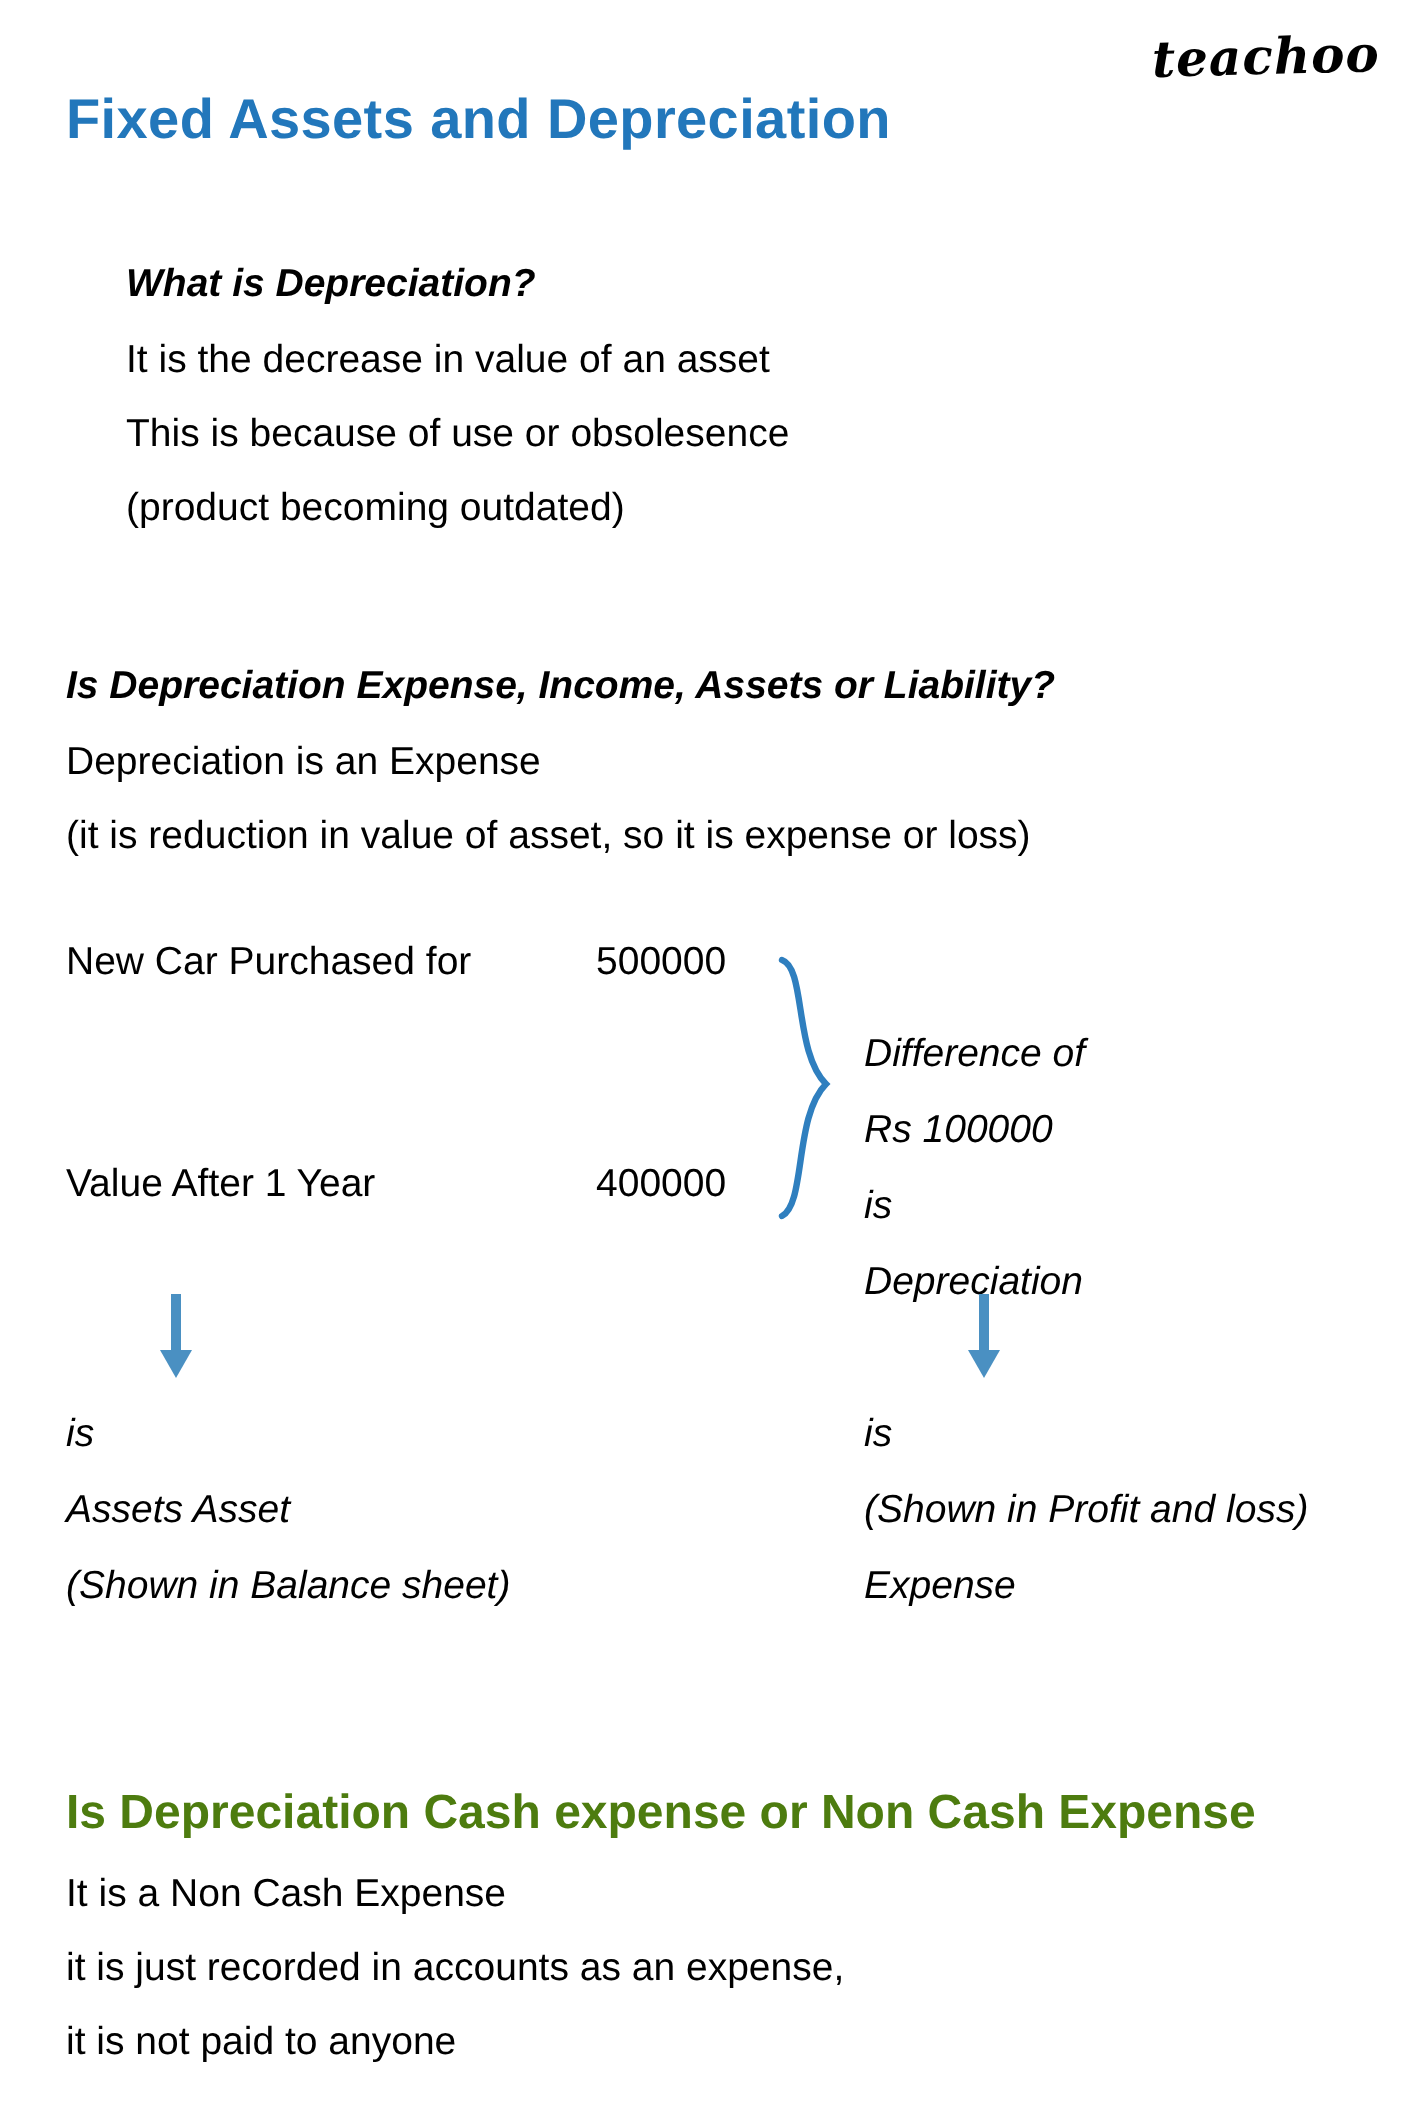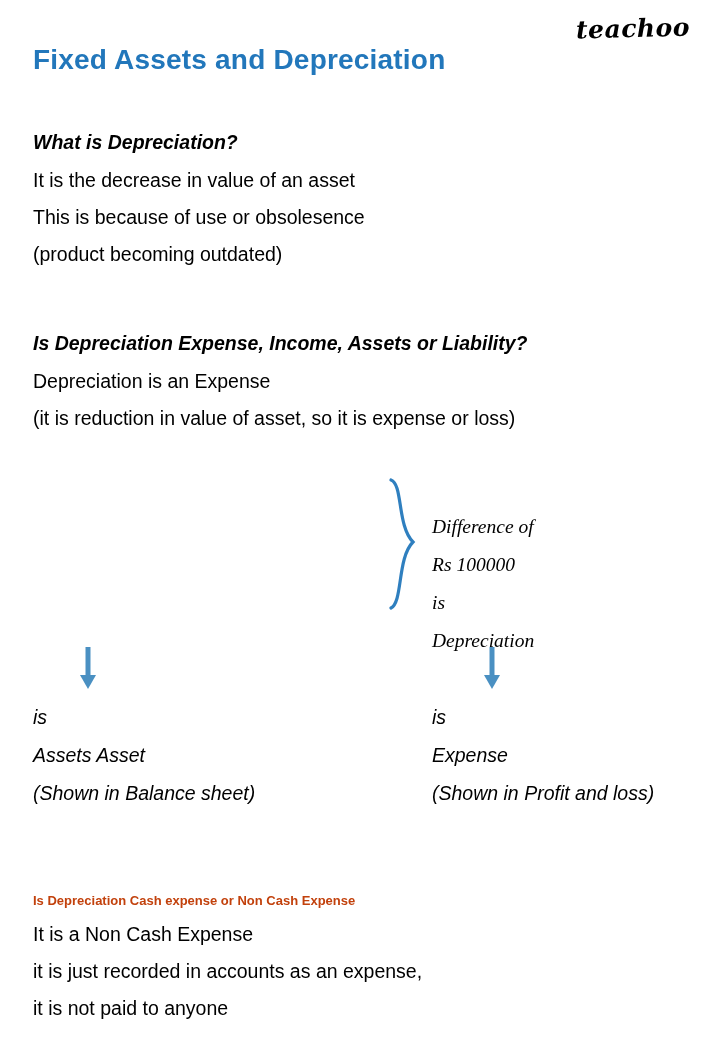--- a/index.html
+++ b/index.html
@@ -49,42 +49,42 @@
   .block { position: absolute; left: 33px; }
 
   .q-head {
     font-size: 19.5px;
     font-weight: bold;
     font-style: italic;
     color: #000;
     margin-bottom: 8px;
   }
   .q-head-plain {
-    font-size: 13px;
+    font-size: 24px;
     font-weight: bold;
     font-style: normal;
-    color: #c2410c;
+    color: #4d7c0f;
     margin-bottom: 8px;
   }
   .line {
     font-size: 19.5px;
     line-height: 37px;
     color: #000;
     white-space: nowrap;
   }
   .line-italic {
     font-size: 19.5px;
     line-height: 37px;
     font-style: italic;
     color: #000;
     white-space: nowrap;
   }
 
   
-  #sec1 { top: 131px; }
+  #sec1 { top: 131px; margin-left: 30px; }
   
   #sec2 { top: 320px; margin-top: 12px; }
 
   
   #example { top: 470px; width: 660px; }
   .ex-row {
     position: relative;
     height: 37px;
     font-size: 19.5px;
     white-space: nowrap;
@@ -101,21 +101,20 @@
     width: 34px;
     height: 132px;
     color: #2f7fbf;
   }
 
   
   #difference {
     position: absolute;
     left: 432px;
     top: 508px;
-    font-family: Liberation Serif, serif;
   }
   #difference .line-italic { line-height: 38px; }
 
   
   .arrow { position: absolute; }
   #arrow-left { left: 77px; top: 645px; }
   #arrow-right { left: 481px; top: 645px; }
 
   
   #col-left { top: 698px; left: 33px; }
@@ -140,20 +139,31 @@
     <div class="line">This is because of use or obsolesence</div>
     <div class="line">(product becoming outdated)</div>
   </div>
 
   <div class="block" id="sec2">
     <div class="q-head">Is Depreciation Expense, Income, Assets or Liability?</div>
     <div class="line">Depreciation is an Expense</div>
     <div class="line">(it is reduction in value of asset, so it is expense or loss)</div>
   </div>
 
+  <div class="block" id="example">
+    <div class="ex-row">
+      <span class="ex-label">New Car Purchased for</span>
+      <span class="ex-val-1">500000</span>
+    </div>
+    <div style="height:74px"></div>
+    <div class="ex-row">
+      <span class="ex-label">Value After 1 Year</span>
+      <span class="ex-val-2">400000</span>
+    </div>
+  </div>
 
   <div class="brace">
     <svg width="34" height="132" viewBox="0 0 34 132" xmlns="http://www.w3.org/2000/svg">
       <path d="M4 2 C 16 6, 10 48, 26 64 C 10 80, 16 124, 4 130" fill="none" stroke="#2f7fbf" stroke-width="3.2" stroke-linecap="round"></path>
     </svg>
   </div>
 
   <div id="difference">
     <div class="line-italic">Difference of</div>
     <div class="line-italic">Rs 100000</div>
@@ -175,22 +185,22 @@
   </div>
 
   <div class="block" id="col-left">
     <div class="line-italic">is</div>
     <div class="line-italic">Assets Asset</div>
     <div class="line-italic">(Shown in Balance sheet)</div>
   </div>
 
   <div id="col-right" style="position:absolute;">
     <div class="line-italic">is</div>
+    <div class="line-italic">(Shown in Profit and loss)</div>
     <div class="line-italic">Expense</div>
-    <div class="line-italic">(Shown in Profit and loss)</div>
   </div>
 
   <div class="block" id="sec3">
     <div class="q-head-plain">Is Depreciation Cash expense or Non Cash Expense</div>
     <div class="line">It is a Non Cash Expense</div>
     <div class="line">it is just recorded in accounts as an expense,</div>
     <div class="line">it is not paid to anyone</div>
   </div>
 
 </div>

